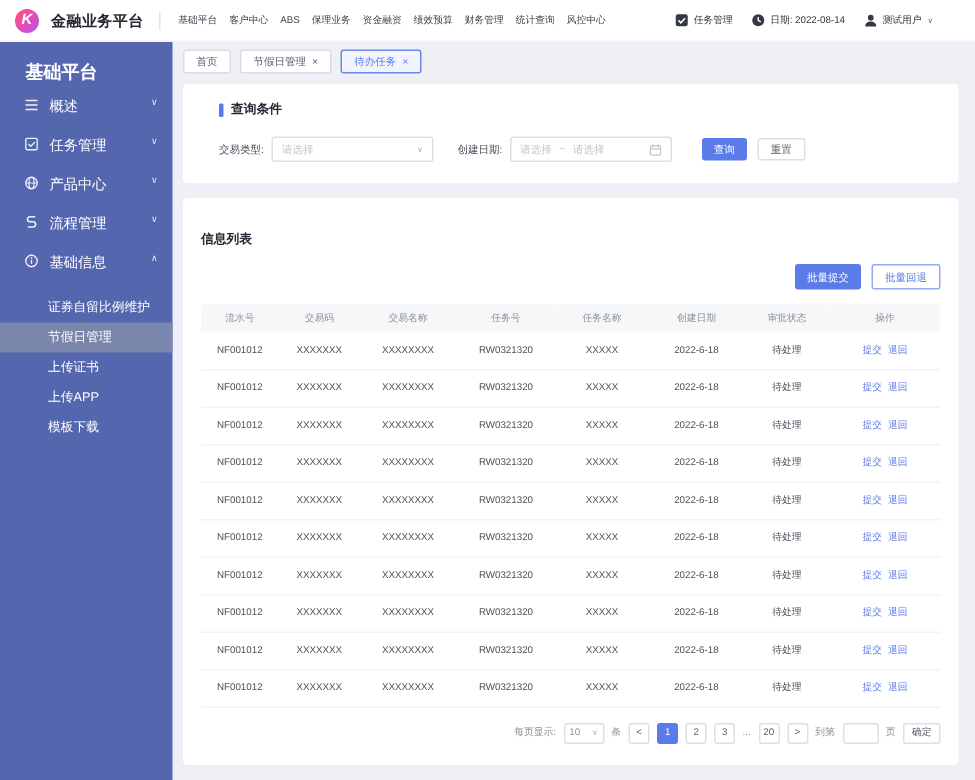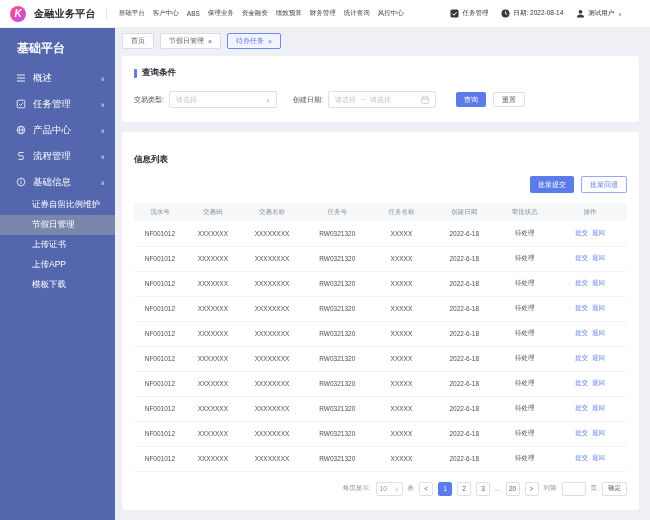--- a/index.html
+++ b/index.html
@@ -30,41 +30,41 @@
   .tb-item { display:flex; align-items:center; gap:3px; font-size:6.5px; color:#333; cursor:default; white-space:nowrap; }
   .tb-icon { display:flex; } .tb-icon svg { display:block; }
   .tb-caret { font-size:5px; color:#666; margin-left:1px; }
 
   
   .layout { display:flex; flex:1; min-height:0; }
 
   
   .sidebar { width:115px; flex-shrink:0; background:#5467ae; color:#fff; }
   .sidebar-title { font-size:12px; font-weight:bold; padding:12px 0 8px 17px; }
-  .menu-item { display:flex; align-items:center; gap:7px; height:26px; padding:0 10px 0 16px; font-size:9.5px; cursor:pointer; }
+  .menu-item { display:flex; align-items:flex-start; gap:7px; height:26px; padding:0 10px 0 16px; font-size:9.5px; cursor:pointer; }
   .mi-icon { width:10px; height:10px; opacity:.9; flex-shrink:0; }
   .mi-icon svg { display:block; width:10px; height:10px; }
   .mi-label { flex:1; white-space:nowrap; }
   .mi-chevron { font-size:6px; opacity:.85; }
   .submenu-item { height:20px; display:flex; align-items:center; padding-left:32px; font-size:8.5px; cursor:pointer; white-space:nowrap; }
   .submenu-item.active { background:#7b86ad; }
 
   
   .main { flex:1; min-width:0; padding:5px 11px 0 7px; }
   .tabs { display:flex; gap:6px; margin-bottom:7px; }
   .tab {
     height:16px; display:flex; align-items:center; gap:4px; padding:0 8px;
     background:#fff; border:1px solid #d8dce5; border-radius:2px;
     font-size:7px; color:#555b66; cursor:pointer; white-space:nowrap;
   }
   .tab.active { color:#5b7be8; border-color:#6c89ea; background:#f2f5ff; }
   .tab-close { font-size:7px; }
 
   .card { background:#fff; border-radius:3px; }
-  .query-card { padding:11px 12px 14px; }
+  .query-card { padding:11px 24px 14px; }
   .section-title { display:flex; align-items:center; gap:5px; }
   .title-bar { width:3px; height:9px; background:#5b7be8; border-radius:1px; }
   .st-text { font-size:8.5px; font-weight:bold; color:#262a33; }
   .form-row { display:flex; align-items:center; margin-top:12px; }
   .f-label { font-size:7px; color:#4a4f59; white-space:nowrap; }
   .gap-lg { margin-left:16px; }
   .select-box {
     width:108px; height:17px; margin-left:5px; padding:0 6px;
     border:1px solid #dcdfe6; border-radius:2px; background:#fff;
     display:flex; align-items:center; justify-content:space-between; cursor:pointer;

